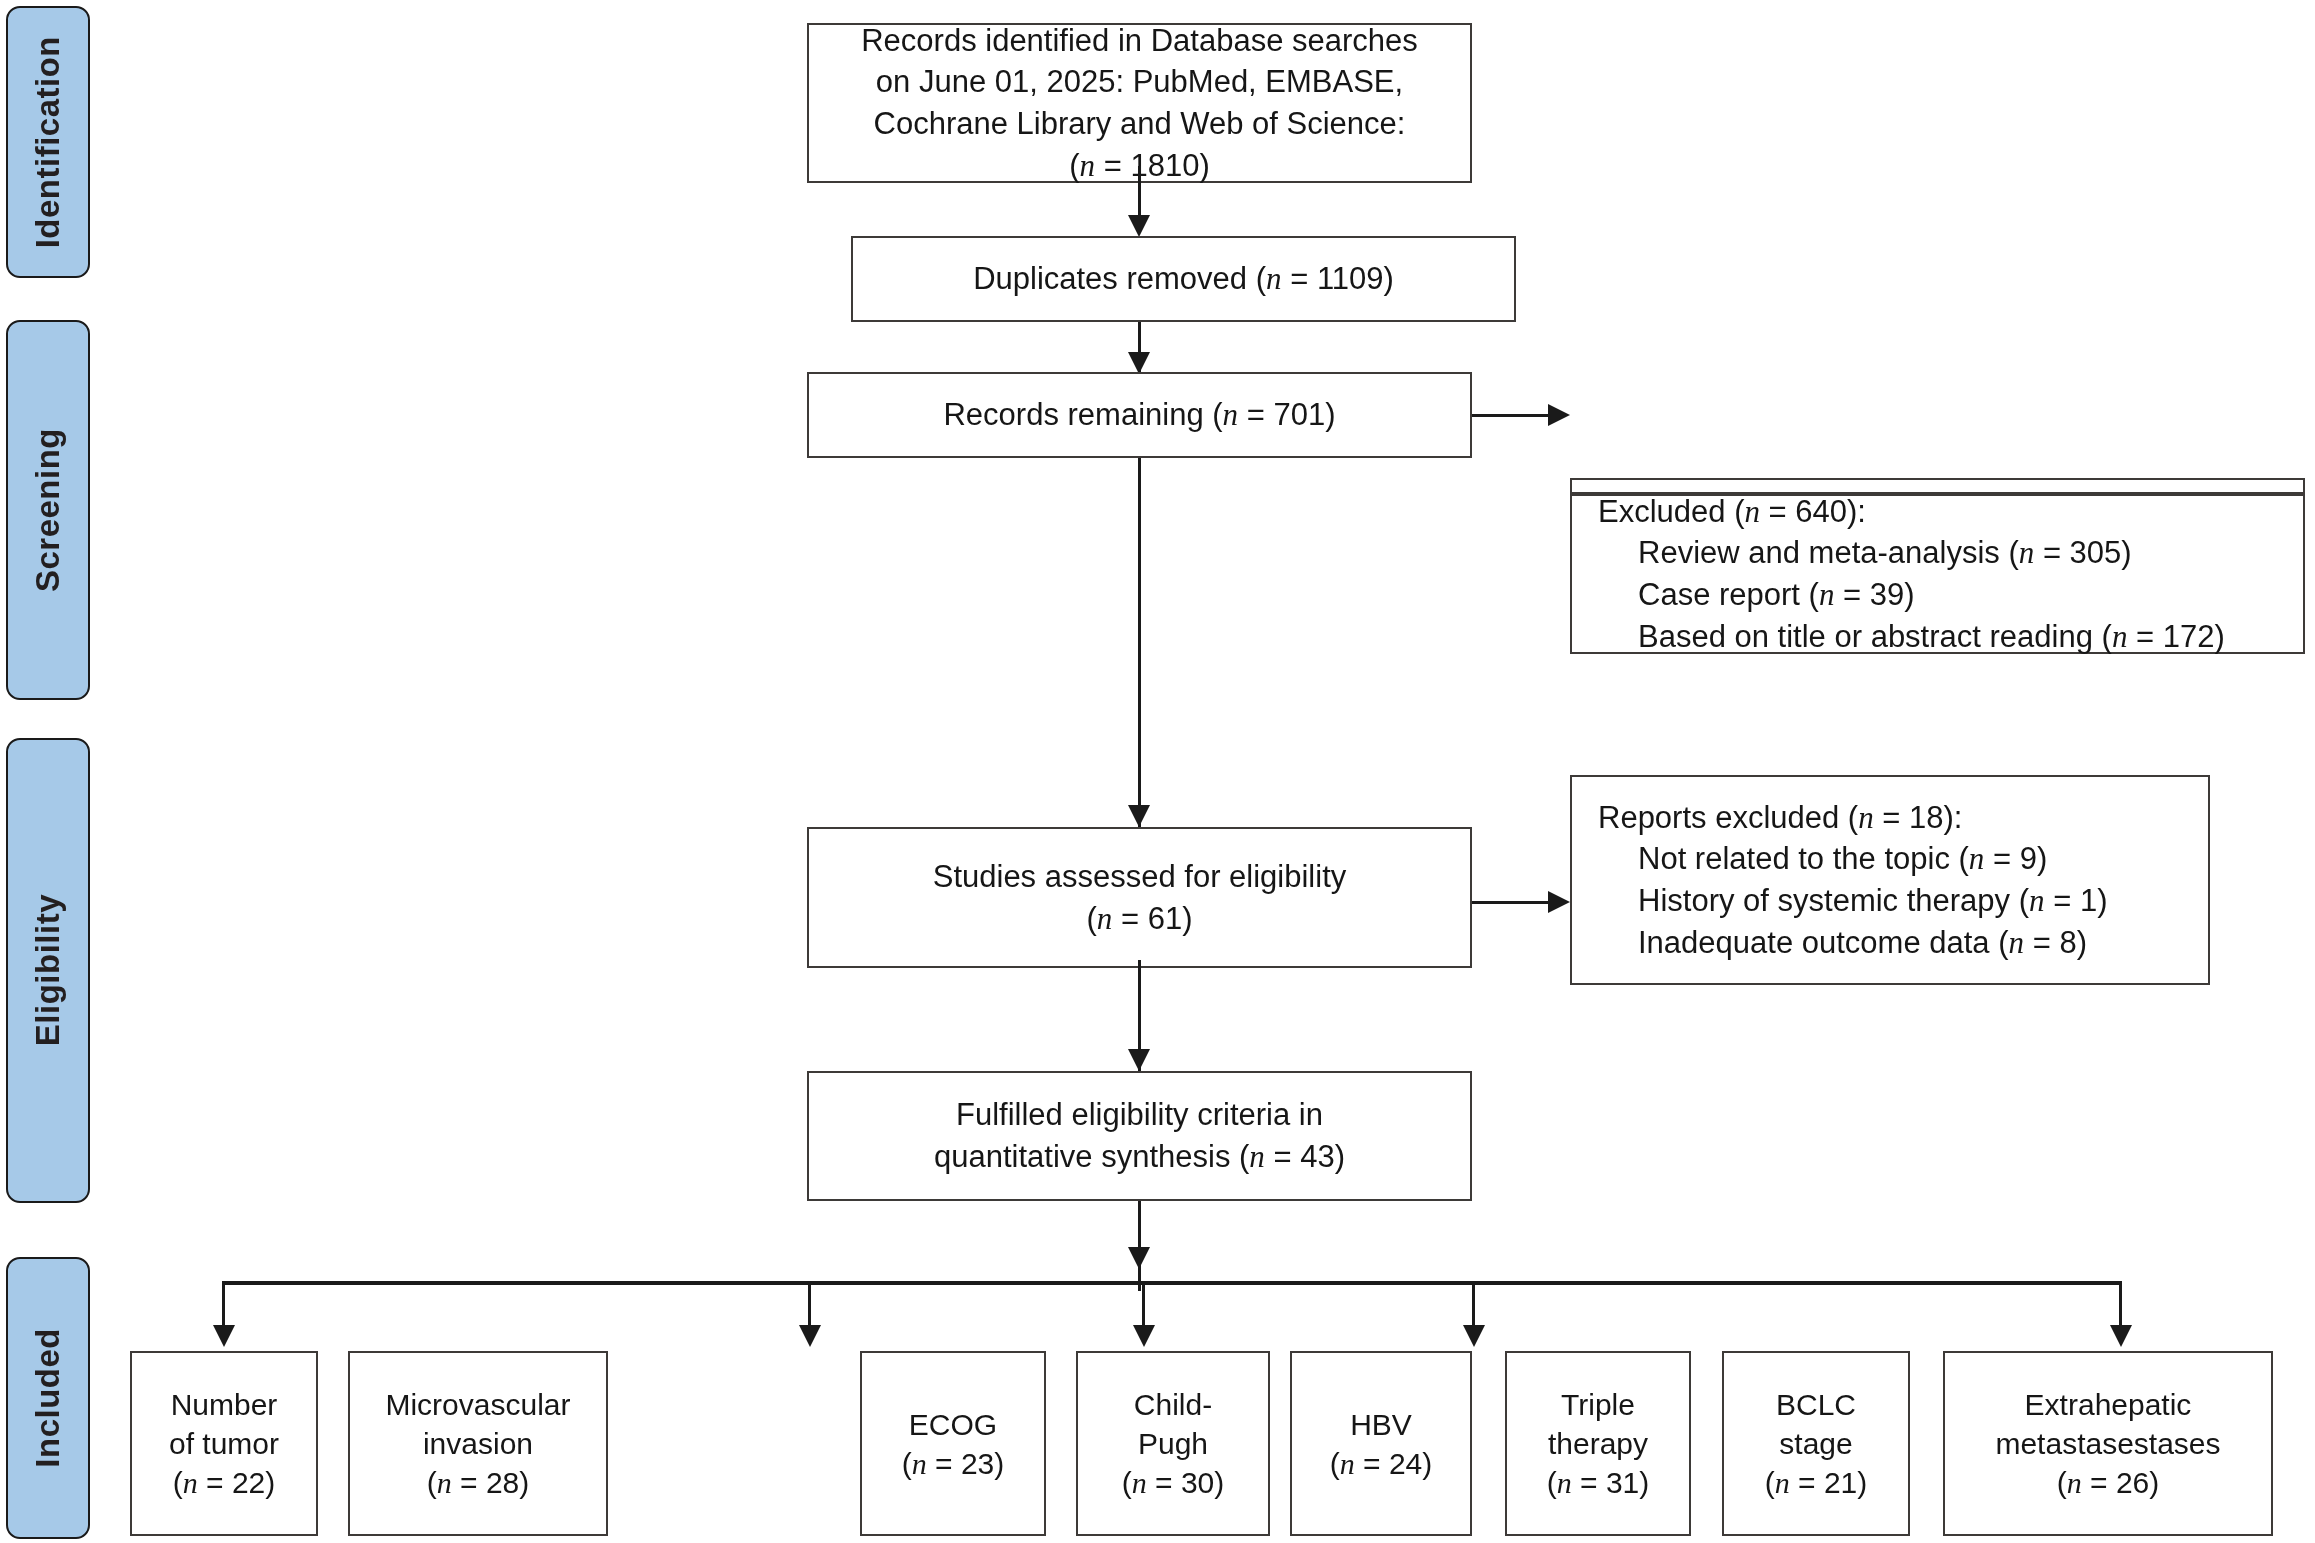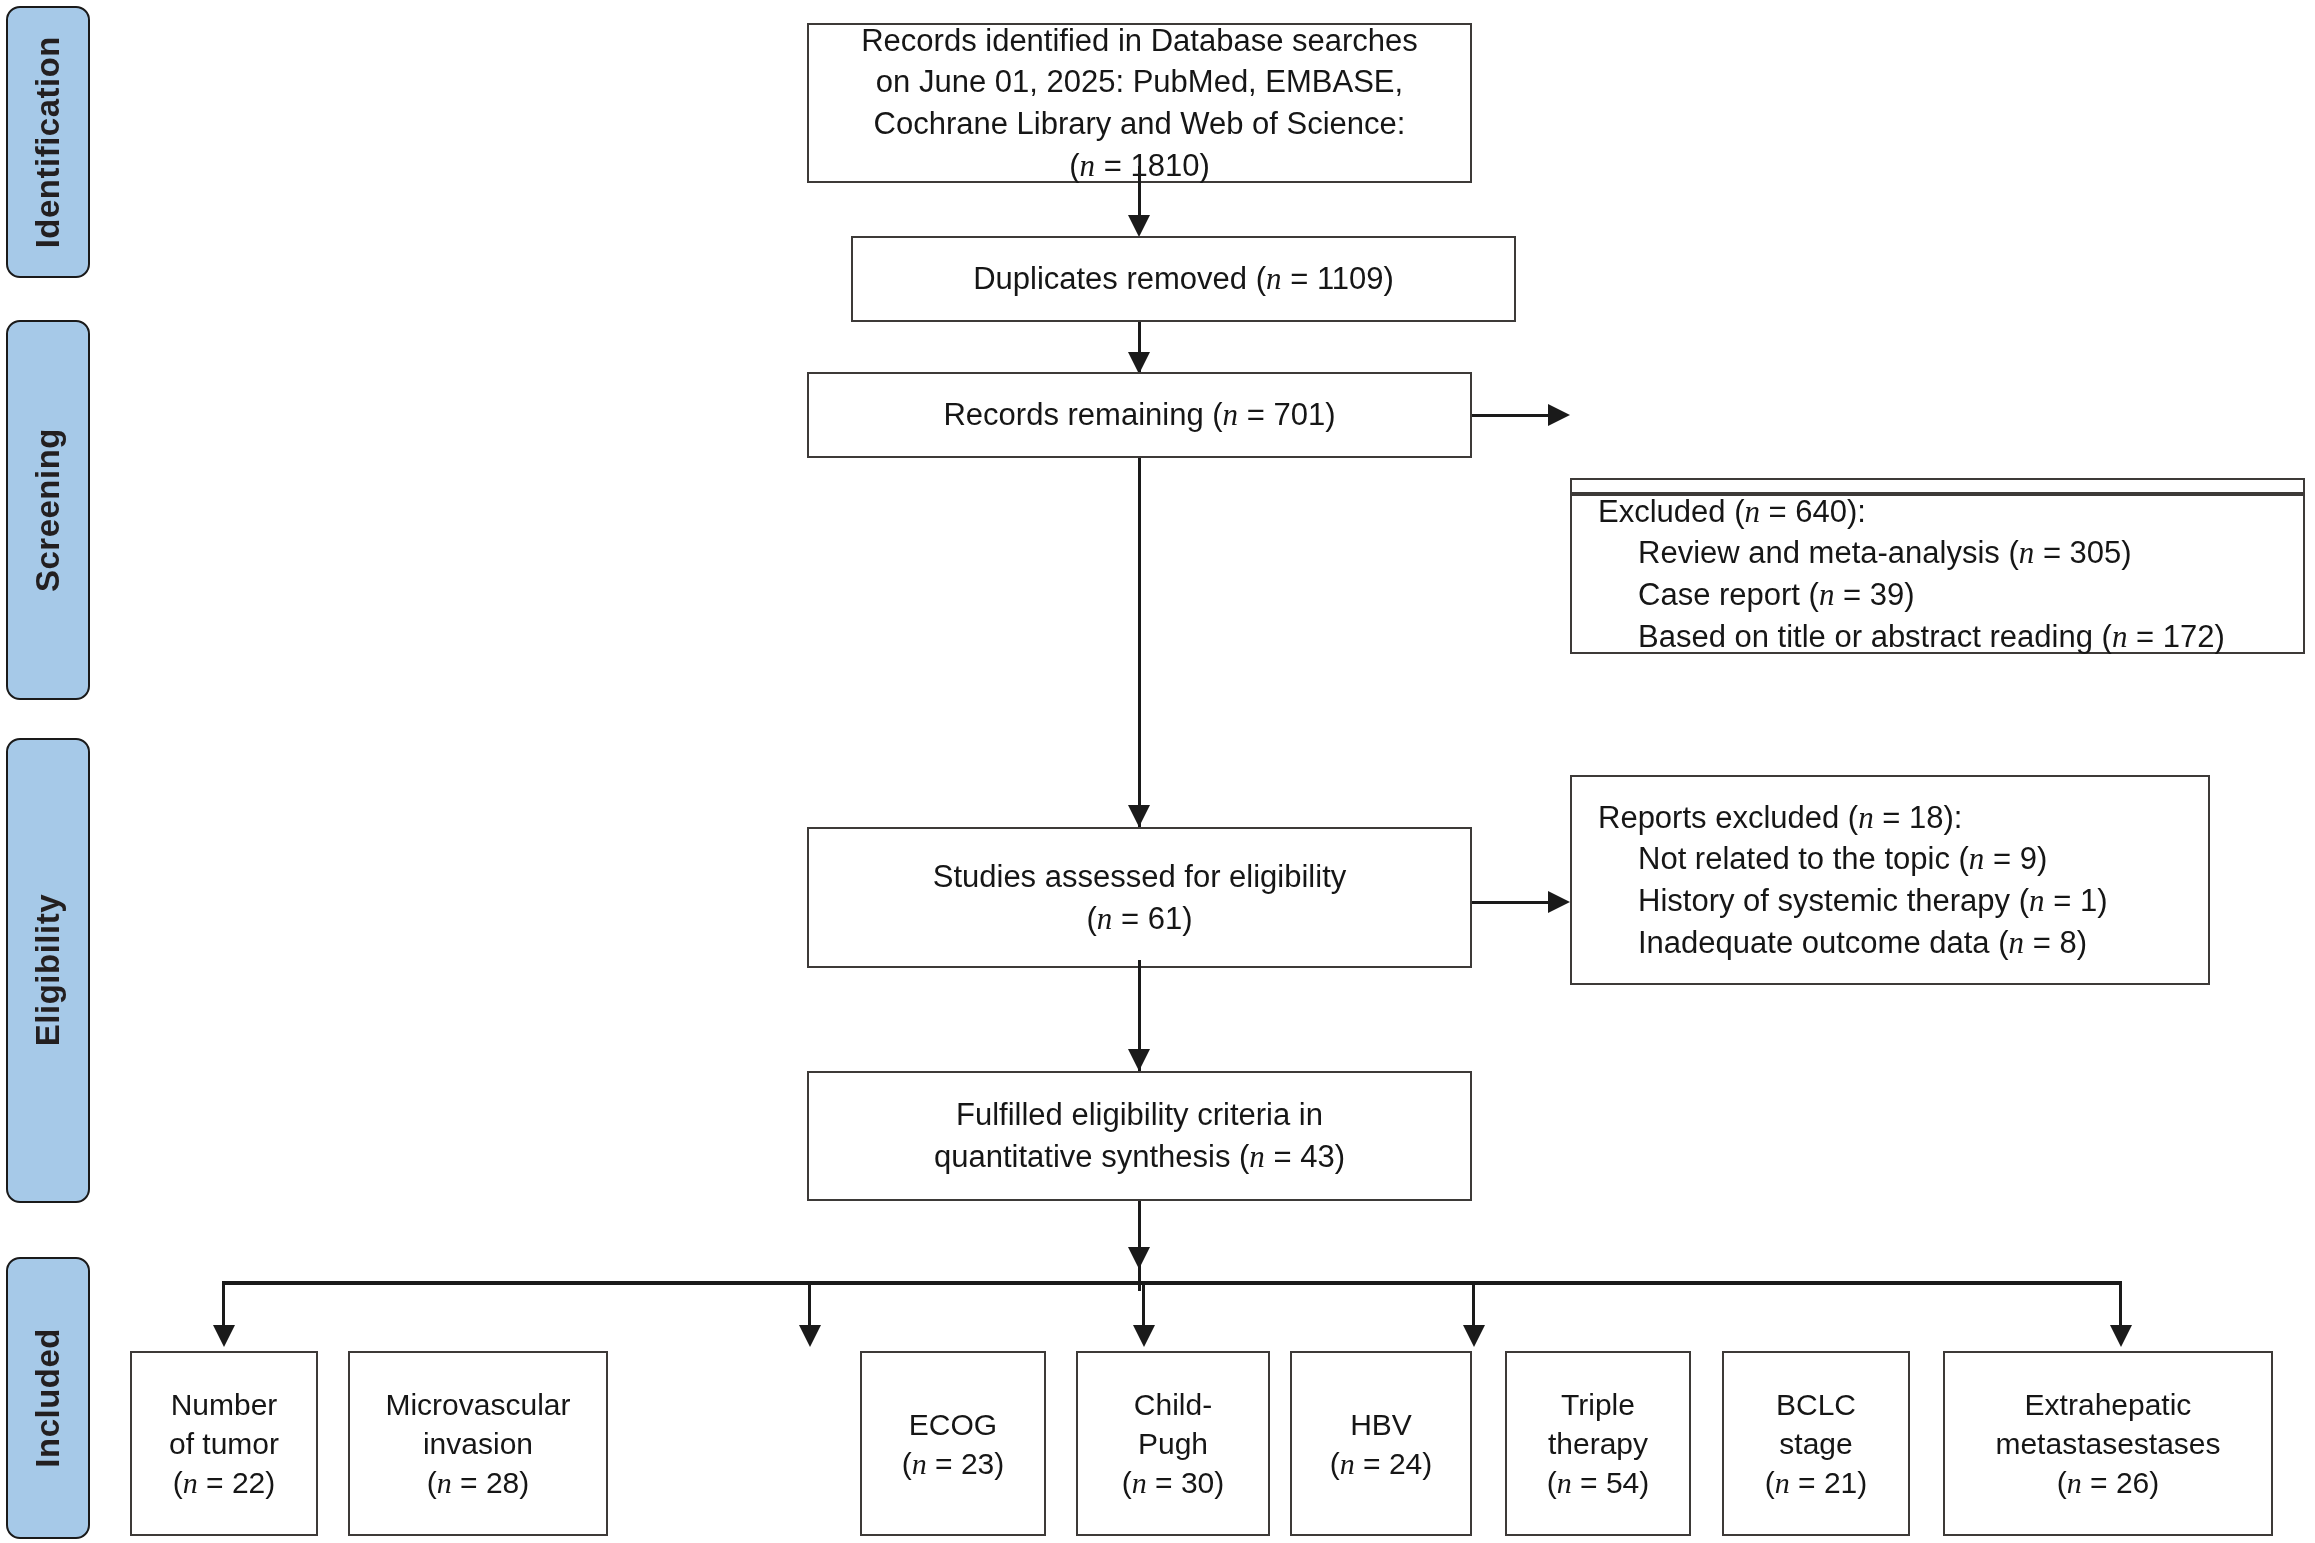--- a/index.html
+++ b/index.html
@@ -245,21 +245,21 @@
     <div class="txt">
       <div>HBV</div>
       <div>(<span class="nital">n</span> = <span>24</span>)</div>
     </div>
   </div>
 
   <div class="box leafbox" style="left:1505px; top:1351px; width:186px; height:185px;">
     <div class="txt">
       <div>Triple</div>
       <div>therapy</div>
-      <div>(<span class="nital">n</span> = <span>54</span>)</div>
+      <div>(<span class="nital">n</span> = <span>31</span>)</div>
     </div>
   </div>
 
   <div class="box leafbox" style="left:1722px; top:1351px; width:188px; height:185px;">
     <div class="txt">
       <div>BCLC</div>
       <div>stage</div>
       <div>(<span class="nital">n</span> = <span>21</span>)</div>
     </div>
   </div>

